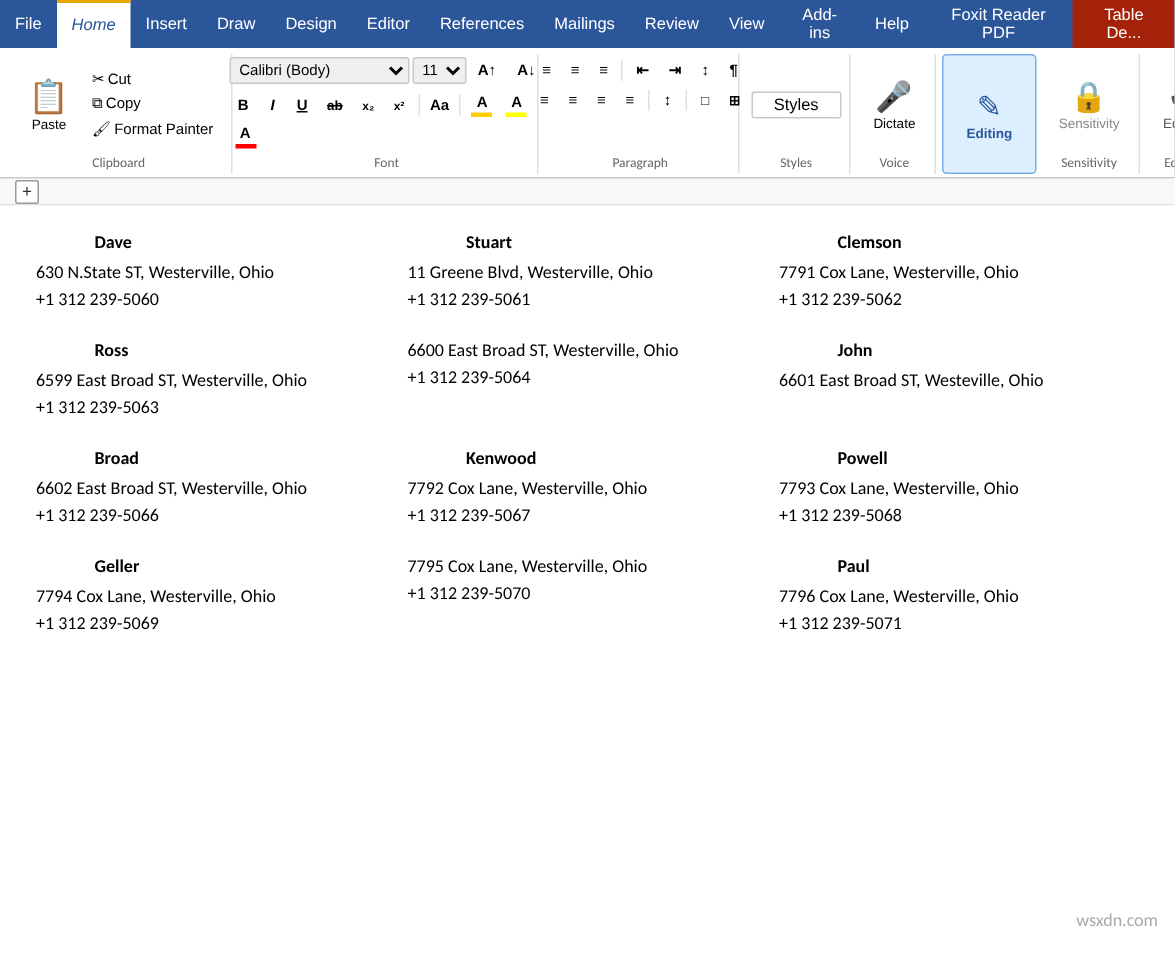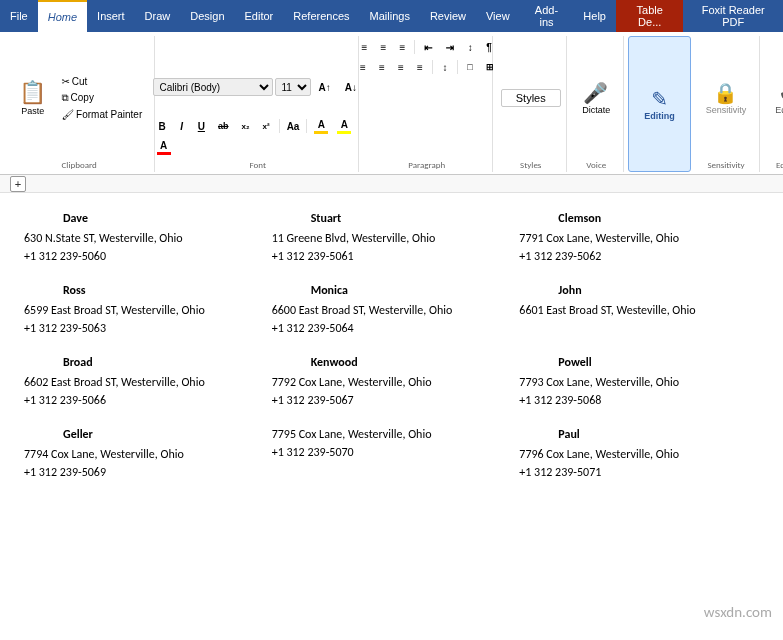--- a/index.html
+++ b/index.html
@@ -256,21 +256,21 @@
       display: block;
     }
     .contact-phone {
       font-size: 12px;
       display: block;
     }
     .wsxdn-watermark {
       position: fixed;
       bottom: 18px;
       right: 8px;
-      font-size: 15px;
+      font-size: 12px;
       color: #aaa;
       background: rgba(255,255,255,0.7);
       padding: 1px 3px;
     }
 
     
     .color-bar {
       display: inline-block;
       width: 100%;
       height: 3px;
@@ -303,22 +303,22 @@
     <button class="ribbon-tab">Insert</button>
     <button class="ribbon-tab">Draw</button>
     <button class="ribbon-tab">Design</button>
     <button class="ribbon-tab">Editor</button>
     <button class="ribbon-tab">References</button>
     <button class="ribbon-tab">Mailings</button>
     <button class="ribbon-tab">Review</button>
     <button class="ribbon-tab">View</button>
     <button class="ribbon-tab">Add-ins</button>
     <button class="ribbon-tab">Help</button>
+    <button class="ribbon-tab">Foxit Reader PDF</button>
     <button class="ribbon-tab ribbon-tab-tabledesc">Table De...</button>
-    <button class="ribbon-tab">Foxit Reader PDF</button>
   </div>
 
   <div class="ribbon-body">
 
     <div class="ribbon-group clipboard-group">
       <div class="ribbon-group-content">
         <button class="paste-btn">
           <span class="paste-icon">📋</span>
           <span class="paste-label">Paste</span>
         </button>
@@ -334,21 +334,21 @@
           <button class="small-icon-btn">
             <span>🖌</span>
             <span>Format Painter</span>
           </button>
         </div>
       </div>
       <span class="ribbon-group-label">Clipboard</span>
     </div>
 
     <div class="ribbon-group" style="min-width:200px;">
-      <div class="ribbon-group-content" style="flex-direction:column; gap:18px;margin-top:40px;">
+      <div class="ribbon-group-content" style="flex-direction:column; gap:2px;">
         <div class="font-row">
           <select class="font-select">
             <option>Calibri (Body)</option>
           </select>
           <select class="size-select">
             <option>11</option>
           </select>
           <button class="fmt-btn">A↑</button>
           <button class="fmt-btn">A↓</button>
         </div>
@@ -480,21 +480,20 @@
       <span class="contact-name">Clemson</span>
       <span class="contact-address">7791 Cox Lane, Westerville, Ohio</span>
       <span class="contact-phone">+1 312 239-5062</span>
     </div>
       <div class="contact-cell">
       <span class="contact-name">Ross</span>
       <span class="contact-address">6599 East Broad ST, Westerville, Ohio</span>
       <span class="contact-phone">+1 312 239-5063</span>
     </div>
       <div class="contact-cell">
-      <span class="contact-name">Monica</span>
       <span class="contact-address">6600 East Broad ST, Westerville, Ohio</span>
       <span class="contact-phone">+1 312 239-5064</span>
     </div>
       <div class="contact-cell">
       <span class="contact-name">John</span>
       <span class="contact-address">6601 East Broad ST, Westeville, Ohio</span>
     </div>
       <div class="contact-cell">
       <span class="contact-name">Broad</span>
       <span class="contact-address">6602 East Broad ST, Westerville, Ohio</span>

